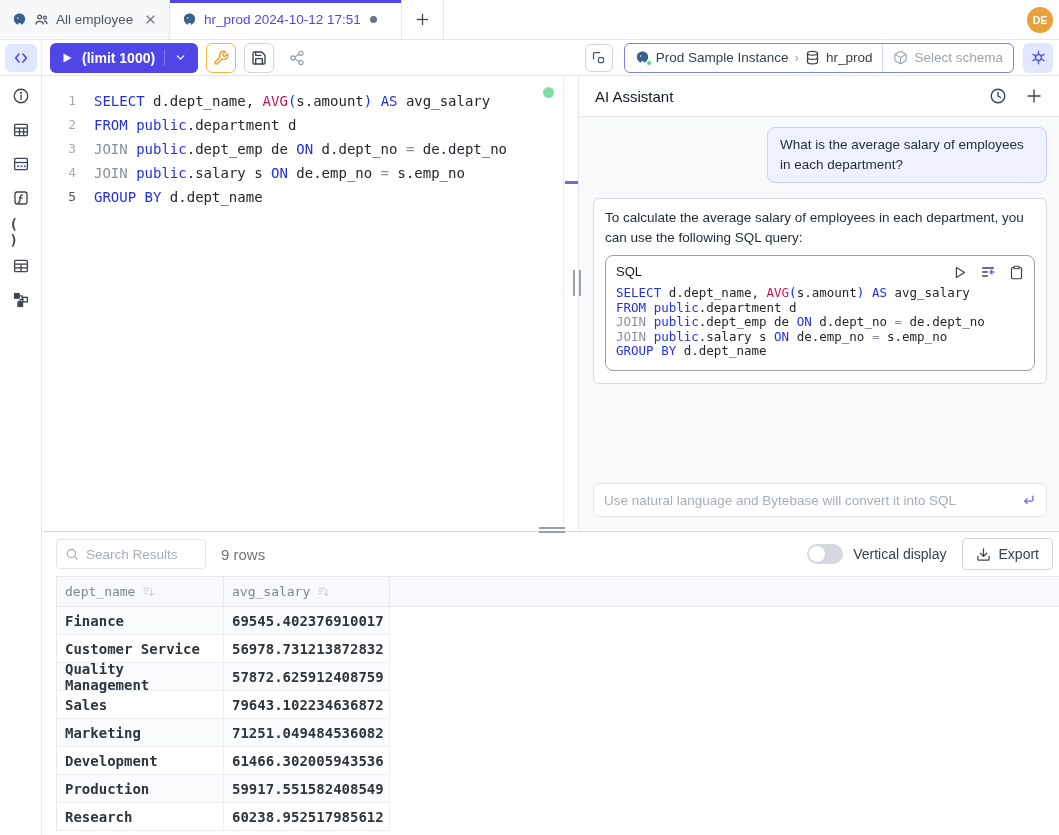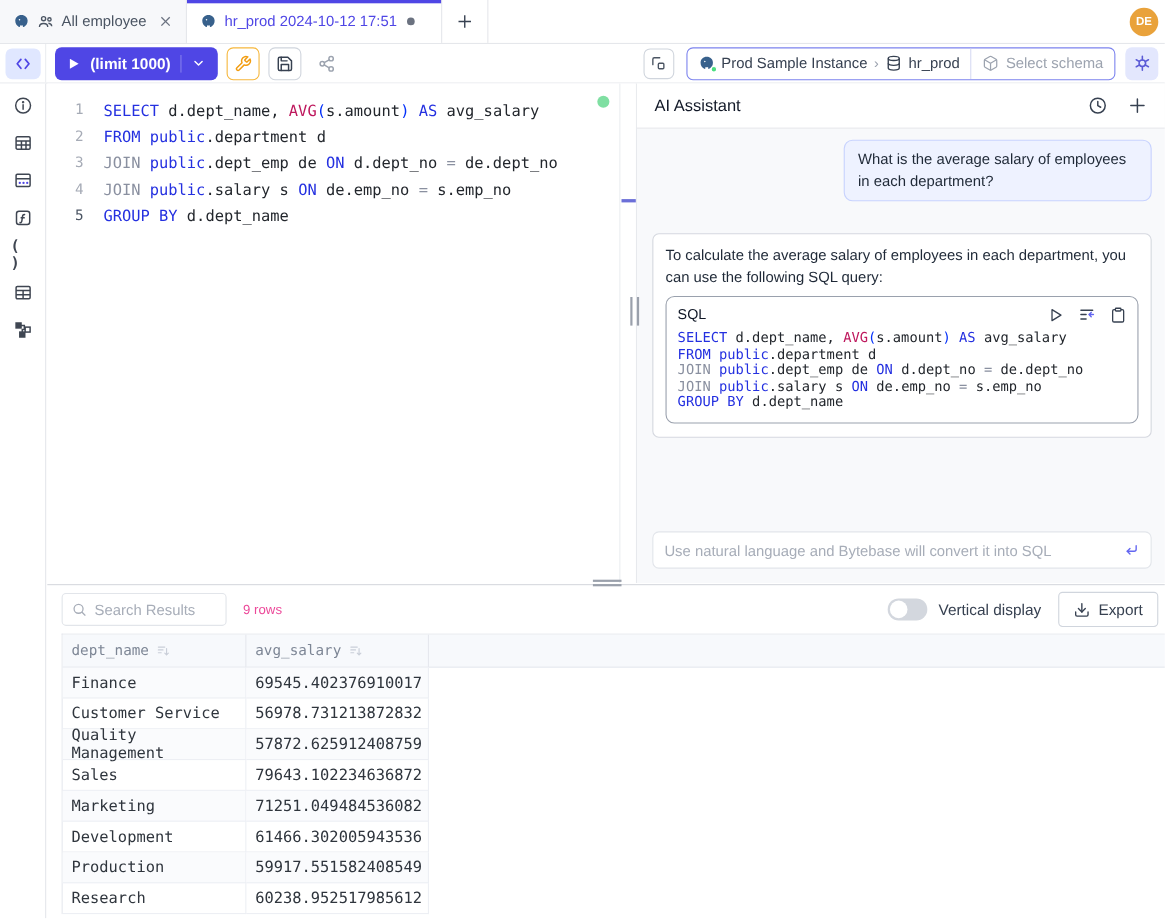--- a/index.html
+++ b/index.html
@@ -75,21 +75,21 @@
 
   
   .ai { width: 481px; flex: none; border-left: 1px solid #e5e7eb; background: #f8f9fb; display: flex; flex-direction: column; }
   .ai-header { height: 41px; flex: none; background: #fff; border-bottom: 1px solid #e5e7eb;
                display: flex; align-items: center; padding: 0 16px; gap: 18px; }
   .ai-title { font-size: 15px; color: #111827; flex: 1; }
   .ai-hicon { display: flex; color: #374151; }
   .ai-body { flex: 1; position: relative; padding: 10px 12px 0 14px; }
   .bubble { margin-left: auto; max-width: 280px; background: #eef2ff; border: 1px solid #c7d2fe; border-radius: 8px;
             padding: 7px 12px; font-size: 13.5px; line-height: 20px; color: #1f2937; }
-  .assistant { margin-top: 29px; background: #fff; border: 1px solid #d5d8df; border-radius: 6px;
+  .assistant { margin-top: 15px; background: #fff; border: 1px solid #d5d8df; border-radius: 6px;
                padding: 9px 11px 12px; font-size: 13.5px; line-height: 20px; color: #1f2937; }
   .codeblock { margin-top: 7px; border: 1px solid #9aa1ad; border-radius: 8px; background: #fff; }
   .cb-head { display: flex; align-items: center; padding: 6px 10px 1px; font-size: 13px; color: #111827; gap: 13px; }
   .cb-head .sp { flex: 1; }
   .cb-icon { display: flex; color: #374151; }
   .cb-lines { padding: 3px 10px 11px; font-family: "DejaVu Sans Mono", monospace; font-size: 12.5px; line-height: 14.5px; }
   .cb-line { white-space: pre; color: #22262c; }
   .ai-input { position: absolute; left: 14px; right: 12px; bottom: 13px; height: 34px; background: #fff;
               border: 1px solid #e2e5ea; border-radius: 6px; display: flex; align-items: center;
               padding: 0 10px; font-size: 13.5px; color: #a7adb8; gap: 8px; }
@@ -103,39 +103,39 @@
   .tk-tx { color: #22262c; }
 
   
   .results { position: absolute; top: 531px; left: 43px; right: 0; bottom: 0; background: #fff;
              border-top: 1px solid #d6d9de; }
   .hhandle { position: absolute; top: -5px; left: 496px; width: 26px; height: 6px;
              border-top: 2px solid #9aa0ab; border-bottom: 2px solid #9aa0ab; }
   .res-toolbar { height: 44px; display: flex; align-items: center; padding: 0 6px 0 13px; gap: 15px; }
   .search-box { width: 150px; height: 30px; border: 1px solid #e2e5ea; border-radius: 4px;
                 display: flex; align-items: center; padding: 0 8px; gap: 7px; color: #a7adb8; font-size: 13.5px; }
-  .rowcount { font-size: 12px; color: #ec4899; }
+  .rowcount { font-size: 15px; color: #737373; }
   .res-spacer { flex: 1; }
   .toggle { width: 36px; height: 20px; border-radius: 10px; background: #d3d7de; position: relative; flex: none; }
   .toggle::after { content: ""; position: absolute; left: 2px; top: 2px; width: 16px; height: 16px;
                    border-radius: 50%; background: #fff; }
   .toggle-label { font-size: 14px; color: #374151; margin-left: -5px; }
   .export-btn { height: 32px; border: 1px solid #d0d5dd; border-radius: 4px; background: #fff;
                 display: flex; align-items: center; gap: 8px; padding: 0 13px; font-size: 14px; color: #374151; }
 
   .grid { margin-left: 13px; border-top: 1px solid #e6e8ee; border-left: 1px solid #e6e8ee;
           font-family: "DejaVu Sans Mono", monospace; }
   .thead { display: flex; height: 30px; background: #f7f9fc; font-size: 13px; color: #7d8695; }
   .th { display: flex; align-items: center; gap: 7px; padding: 0 8px;
         border-right: 1px solid #e6e8ee; border-bottom: 1px solid #e6e8ee; }
   .th-1 { width: 167px; } .th-2 { width: 166px; }
   .th-f { flex: 1; border-right: none; }
   .trow { display: flex; height: 28px; font-size: 14px; color: #2f353d; }
   .td { display: flex; align-items: center; padding: 0 8px;
-        border-right: 1px solid #edeff4; border-bottom: 1px solid #edeff4; }
+        border-right: 1px solid #edeff4; border-bottom: 1px solid #edeff4; font-weight: bold; }
   .td-1 { width: 167px; } .td-2 { width: 166px; }
   .trow:nth-child(odd) .td { background: #fafbfd; }
 
   svg { display: block; }
 </style>
 </head>
 <body>
 
 <div class="app">
 

